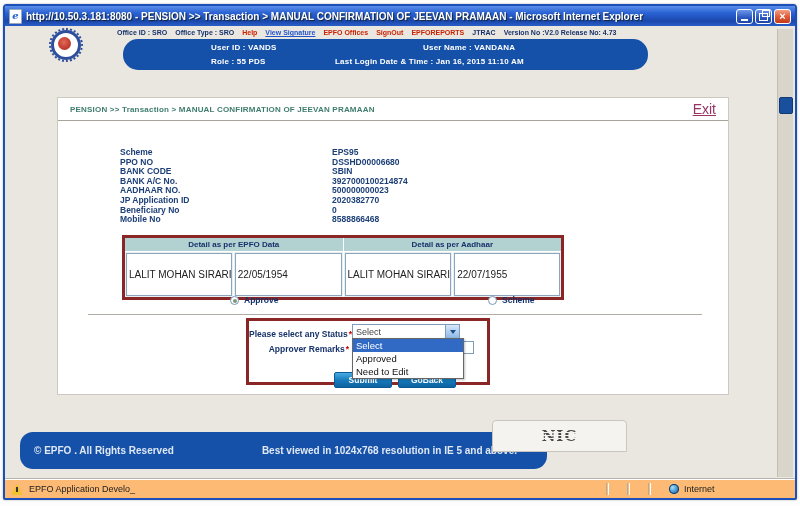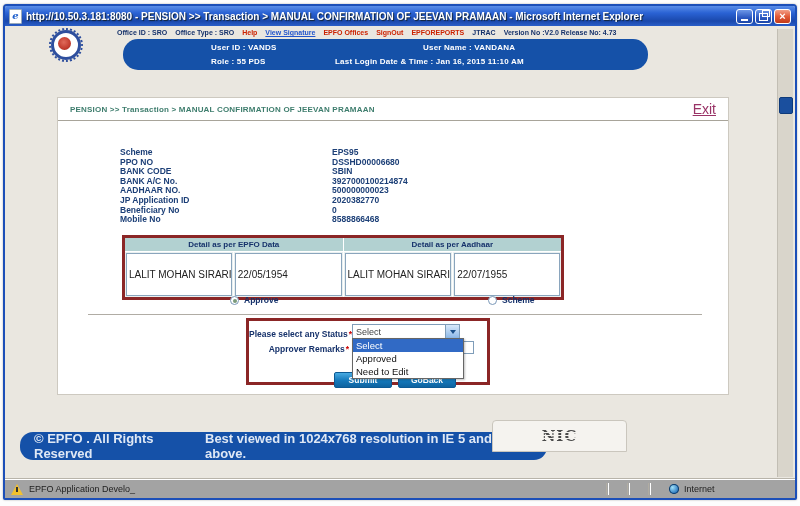--- a/index.html
+++ b/index.html
@@ -56,32 +56,32 @@
   .selval{flex:1;font-size:9px;color:#444;padding-left:3px}
   .selbtn{width:13px;height:13px;background:linear-gradient(180deg,#d8e9fa,#8cb8e8);border-left:1px solid #7f9db9;display:flex;align-items:center;justify-content:center}
   .seltri{width:0;height:0;border-left:3px solid transparent;border-right:3px solid transparent;border-top:4px solid #1a4f8a}
   .textinput{margin-left:3px;width:122px;height:13px;border:1px solid #7f9db9;background:#fff;box-sizing:border-box}
   .dropdown{position:absolute;left:103px;top:17px;width:110px;background:#fff;border:1px solid #666;z-index:5;box-shadow:1px 1px 2px rgba(0,0,0,.25)}
   .opt{height:13px;line-height:13px;font-size:9.5px;color:#111;padding-left:3px;cursor:pointer;white-space:nowrap}
   .opt.hl{background:#316ac5;color:#fff}
   .btnrow{position:absolute;left:85px;top:51px;display:flex;gap:6px}
   .btn{display:inline-block;min-width:44px;text-align:center;background:linear-gradient(180deg,#49abe2,#1478ba 55%,#0e63a0);color:#fff;font-weight:bold;font-size:8.5px;padding:2px 6px;border:1px solid #0c5a94;border-radius:2px;cursor:pointer}
   
-  .footer-bar{position:absolute;left:15px;top:406px;width:527px;height:28px;background:#1551a8;border-radius:13px;color:#dfe8f5;font-size:13px;font-weight:bold;display:flex;align-items:center}
+  .footer-bar{position:absolute;left:15px;top:406px;width:527px;height:37px;background:#1551a8;border-radius:13px;color:#dfe8f5;font-size:10px;font-weight:bold;display:flex;align-items:center}
   .copy{margin-left:14px}
   .bestview{margin-left:auto;margin-right:30px}
   .nic-tab{position:absolute;left:487px;top:394px;width:133px;height:30px;background:#f5f3ef;border:1px solid #cac6bd;border-radius:4px 4px 0 0;z-index:3;display:flex;align-items:center;justify-content:center}
   .nic-wrap{position:relative;display:inline-block}
   .nic{font-family:"DejaVu Serif",serif;font-weight:bold;font-size:15px;letter-spacing:1px;color:#4a4a4a;line-height:16px}
   .nic-stripes{position:absolute;inset:0;background:repeating-linear-gradient(180deg,transparent 0 2px,#f5f3ef 2px 3px)}
   
   .scrollbar{position:absolute;right:2px;top:3px;bottom:3px;width:15px;background:#d9d5cb;border-left:1px solid #c2beb4}
   .sb-thumb{position:absolute;left:1px;top:68px;width:12px;height:15px;background:#1a4f9e;border:1px solid #0e3a7a;border-radius:2px}
   
-  .statusbar{position:absolute;left:0;bottom:0;right:0;height:18px;background:#a3a3a3;border-top:1px solid #fff;box-shadow:0 -1px 0 #b8b4aa;display:flex;align-items:center;font-size:9px;color:#222;padding:0 6px}
+  .statusbar{position:absolute;left:0;bottom:0;right:0;height:18px;background:#fdba74;border-top:1px solid #fff;box-shadow:0 -1px 0 #b8b4aa;display:flex;align-items:center;font-size:9px;color:#222;padding:0 6px}
   .alert-icon{width:0;height:0;border-left:6px solid transparent;border-right:6px solid transparent;border-bottom:11px solid #f2c12e;position:relative;margin-right:6px}
   .alert-icon::after{content:"";position:absolute;left:-1px;top:3px;width:2px;height:5px;background:#333}
   .sb-text{white-space:nowrap}
   .sb-fill{flex:1}
   .sb-sep{width:1px;height:12px;border-left:1px solid #b0aca2;border-right:1px solid #fff;margin-right:18px}
   .sb-zone{display:flex;align-items:center;width:120px}
   .globe-icon{width:10px;height:10px;border-radius:50%;margin-right:5px;
     background:radial-gradient(circle at 35% 35%,#9fe0f8,#2e7ac0 65%,#174f86);
     box-shadow:inset 0 0 0 1px #0e3a66}
 </style>

